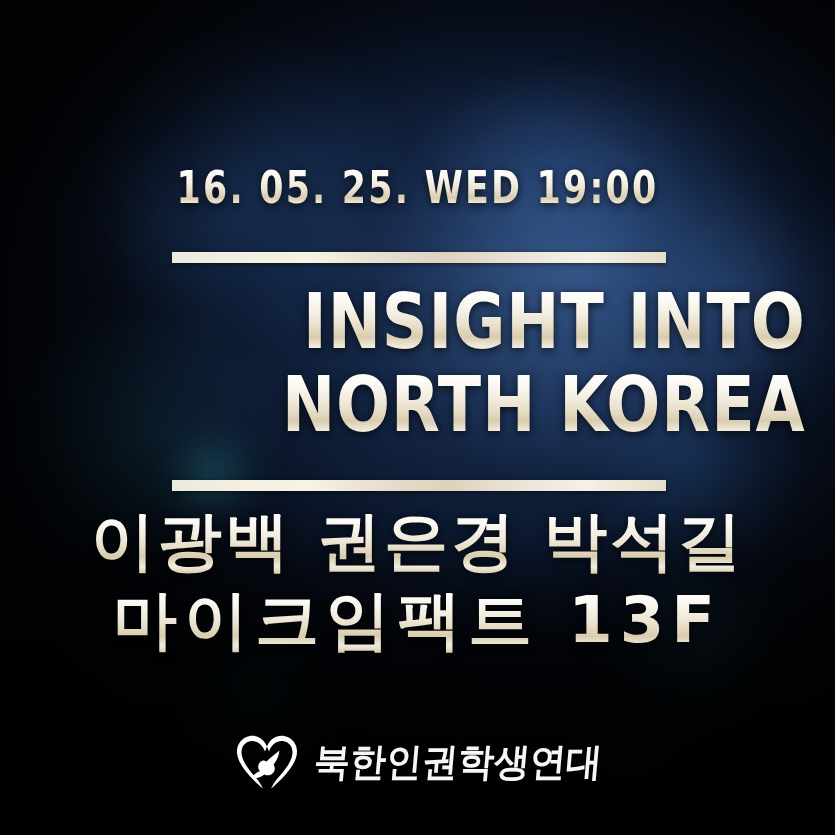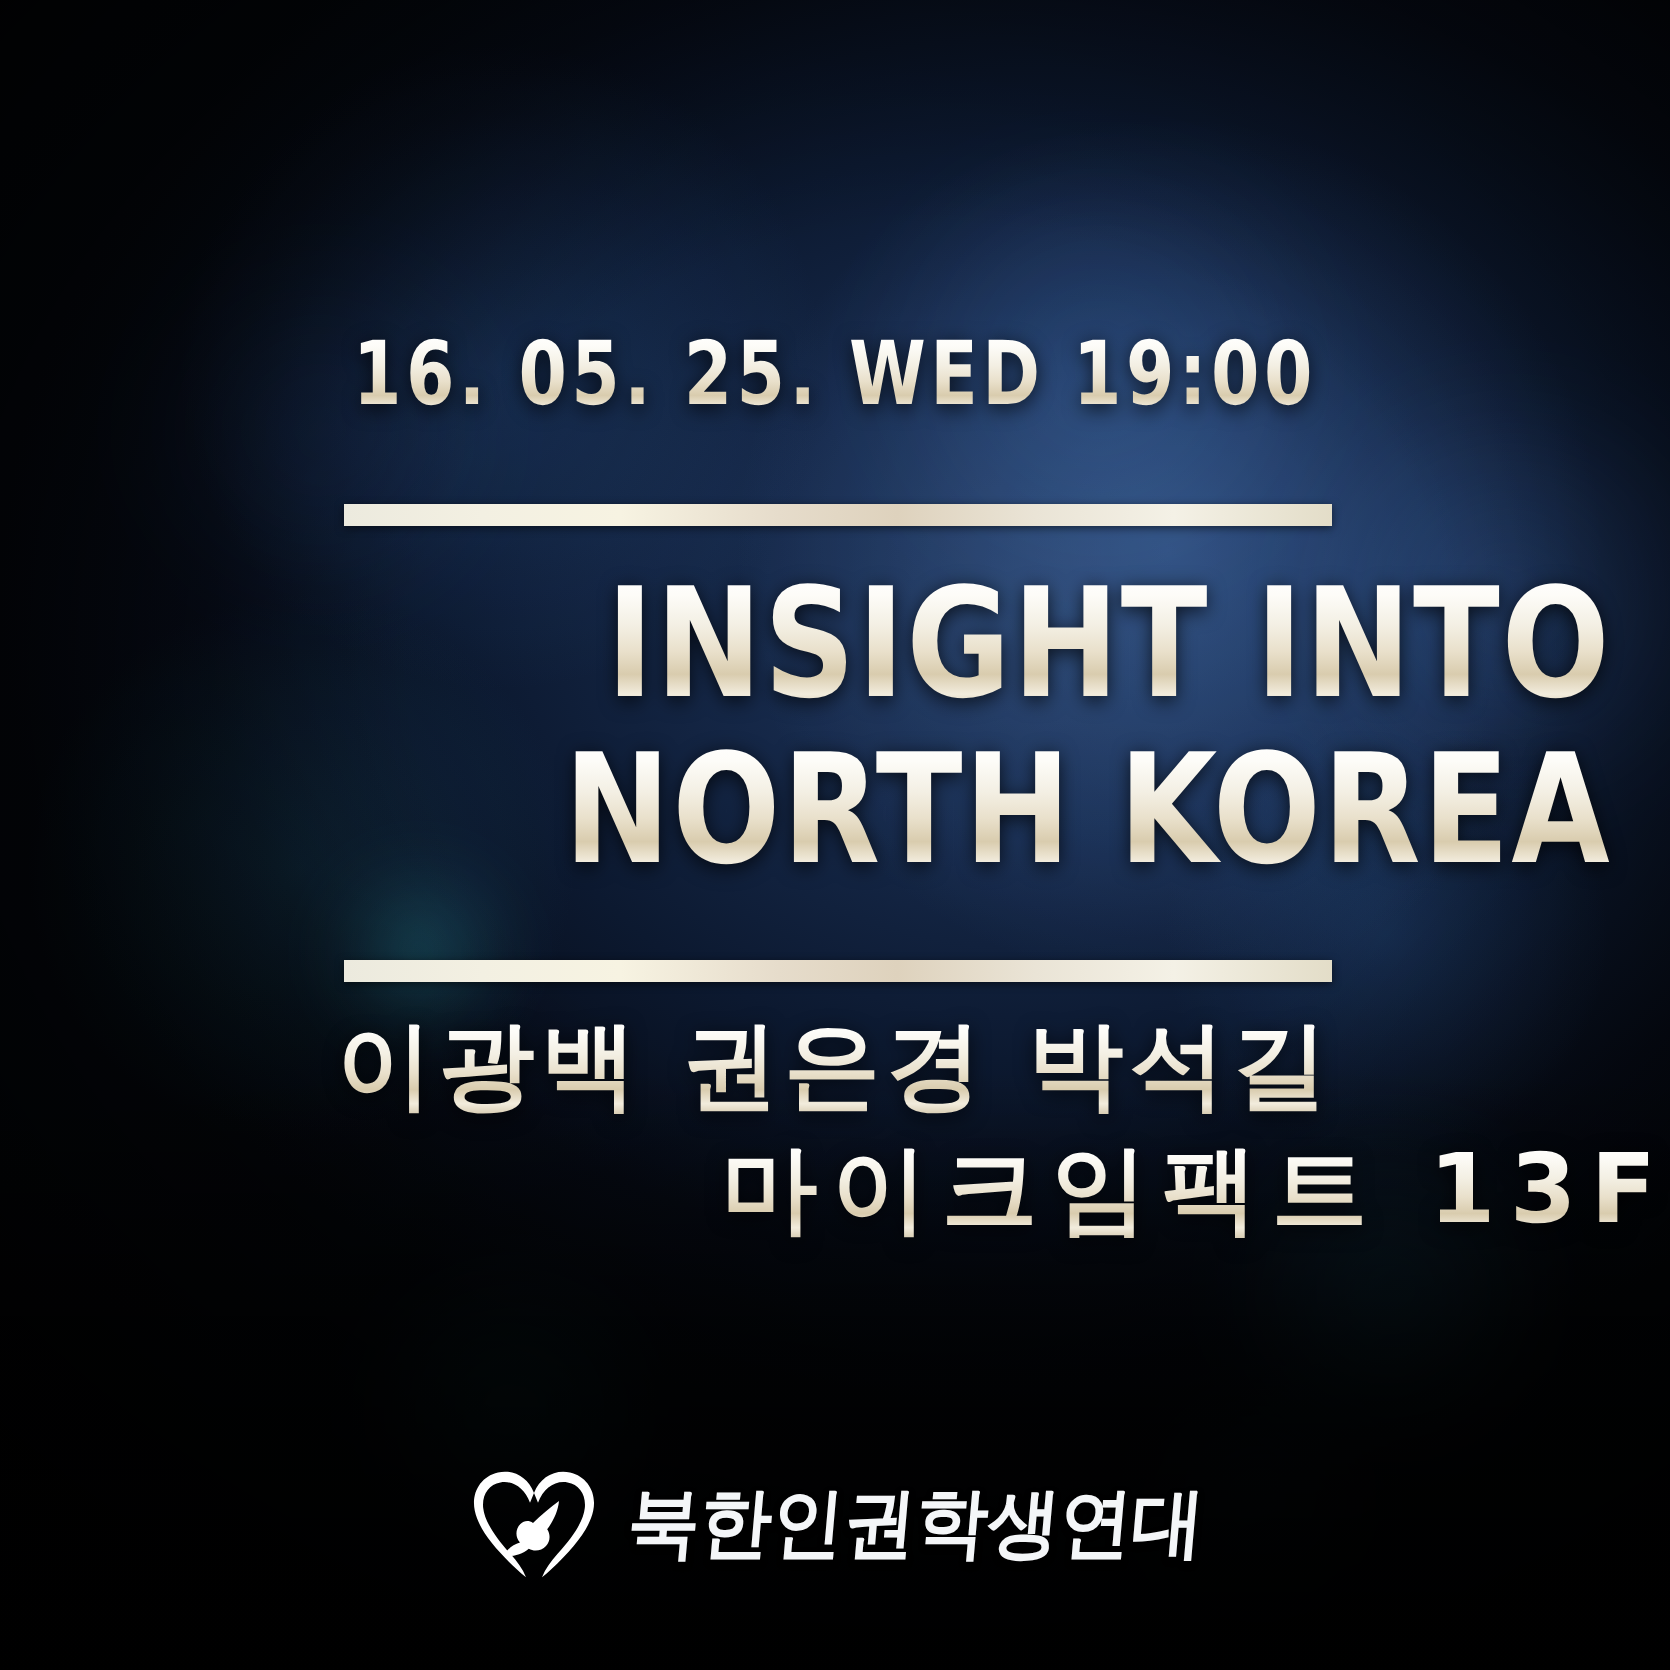--- a/index.html
+++ b/index.html
@@ -116,28 +116,28 @@
     display:block;
   }
   .title-line + .title-line { margin-top:12px; }
 
   .korean-block {
     position:absolute; top:508px; left:0; right:0;
     text-align:center;
   }
   .kr-line {
     display:block;
-    font-size:48px;
+    font-size:64px;
     font-weight:700;
     line-height:1.06;
     letter-spacing:1px;
     font-family:"DejaVu Sans","Liberation Sans", sans-serif;
   }
   .kr-names  { letter-spacing:3px; }
-  .kr-venue  { letter-spacing:7px; margin-top:11px;text-align:right; }
+  .kr-venue  { letter-spacing:7px; margin-top:11px; }
 
   
   .logo {
     position:absolute; top:733px; left:0; right:0;
     display:flex; justify-content:center; align-items:center; gap:14px;
   }
   .logo-mark { width:66px; height:58px; display:block; flex:0 0 auto; }
   .logo-text {
     font-size:36px;
     font-weight:700;

